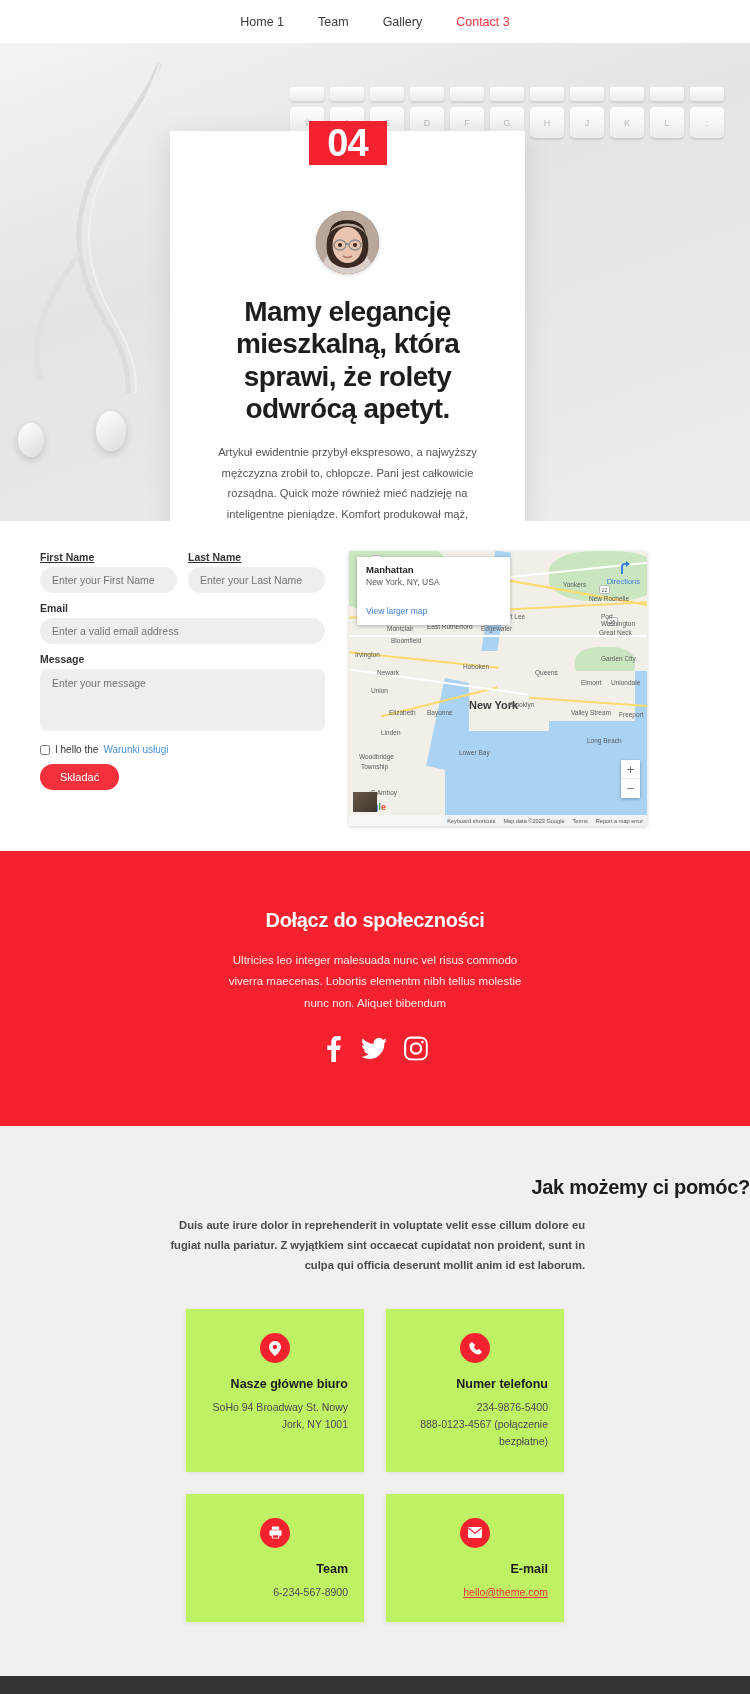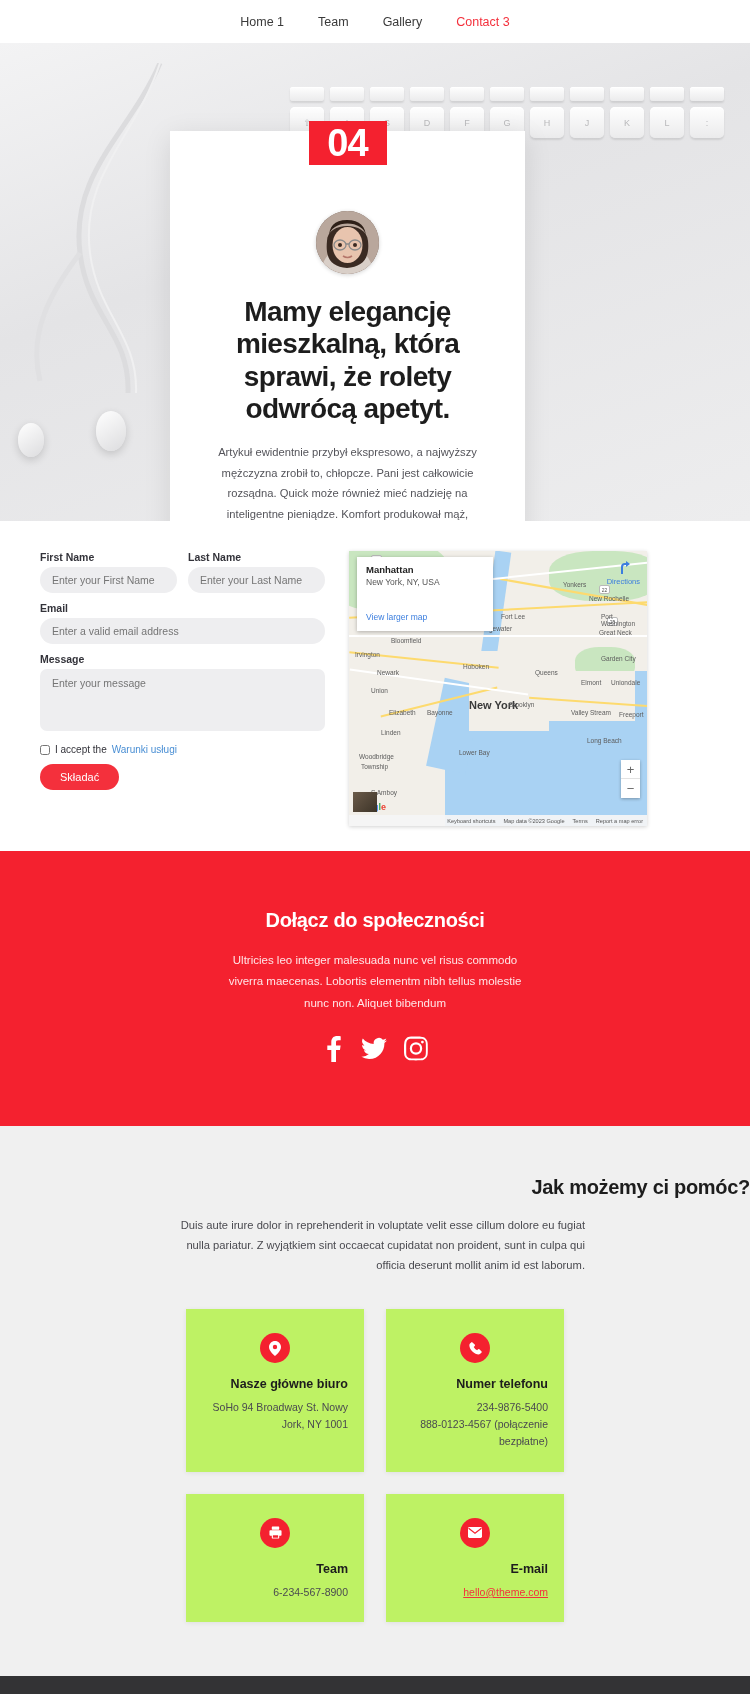--- a/index.html
+++ b/index.html
@@ -76,21 +76,21 @@
     font-size:11.2px; line-height:1.85; color:#54545a;
     margin-top:16px;
   }
 
   
   .formsec {
     height:330px; background:#fff; padding:30px 40px 0;
     display:flex; gap:24px;
   }
   .formcol { width:285px; }
-  .row { display:flex; gap:11px; }
+  .row { display:flex; gap:11px;text-decoration:underline; }
   .fg { margin-bottom:9px; flex:1; }
   label {
     display:block; font-size:10.5px; color:#33333a;
     margin-bottom:4px; font-weight:600;
   }
   .inp {
     width:100%; height:26px; border:none; border-radius:13px;
     background:#eeeef0; padding:0 12px;
     font-size:10.5px; color:#9a9aa0;
     font-family:"Liberation Sans", sans-serif;
@@ -117,27 +117,27 @@
     position:relative; width:298px; height:275px;
     background:#e8e4dd; overflow:hidden;
     box-shadow:0 1px 4px rgba(0,0,0,.18);
   }
   .water { position:absolute; background:#a9d2f3; }
   .land  { position:absolute; background:#f2efe9; }
   .green { position:absolute; background:#c9e6c0; border-radius:40%; }
   .road  { position:absolute; background:#fdda6e; height:2px; }
   .roadw { position:absolute; background:#fff; height:1.5px; }
   .mapcard {
-    position:absolute; left:8px; top:6px; width:136px;
+    position:absolute; left:8px; top:6px; width:153px;
     background:#fff; padding:7px 9px 9px;
     box-shadow:0 1px 4px rgba(0,0,0,.28); z-index:6;
   }
   .mapcard .t { font-size:9.5px; font-weight:700; color:#222; }
   .mapcard .s { font-size:8.5px; color:#555; margin-top:2px; }
-  .mapcard .l { font-size:8.5px; color:#3b7ede; margin-top:25px; }
+  .mapcard .l { font-size:8.5px; color:#3b7ede; margin-top:19px; }
   .dirs {
     position:absolute; right:7px; top:10px; z-index:7;
     text-align:center; color:#3b7ede; font-size:7.5px;
   }
   .nylabel {
     position:absolute; left:120px; top:148px; z-index:5;
     font-size:11px; font-weight:700; color:#3a3a3a;
   }
   .mplace {
     position:absolute; z-index:5; font-size:6.5px; color:#5c5c5c;
@@ -190,21 +190,21 @@
   .social { margin-top:22px; display:flex; justify-content:center; gap:17px; }
   .social svg { fill:#fff; }
 
   
   .help { background:#f0f0f0; padding:50px 0 54px; text-align:right; }
   .help h2 {
     font-size:20px; font-weight:800; letter-spacing:-.3px; color:#1d1d1d;
   }
   .help > p {
     font-size:11.2px; line-height:1.8; color:#4a4a50;
-    max-width:420px; margin:16px auto 0;
+    max-width:420px; margin:16px auto 0;font-weight:bold;
   }
   .cards {
     display:grid; grid-template-columns:178px 178px;
     gap:22px; justify-content:center; margin-top:34px;
   }
   .ccard {
     background:#bef264; padding:24px 16px 22px;
     box-shadow:0 1px 5px rgba(0,0,0,.07); min-height:113px;
   }
   .cicon {
@@ -322,21 +322,21 @@
     <div class="fg">
       <label>Email</label>
       <input class="inp" placeholder="Enter a valid email address" style="">
     </div>
     <div class="fg">
       <label>Message</label>
       <textarea class="inp" placeholder="Enter your message" style=""></textarea>
     </div>
     <div class="chk">
       <input type="checkbox" style="">
-      <span>I accept the</span>
+      <span>I hello the</span>
       <a href="#">Warunki usługi</a>
     </div>
     <button class="submit">Składać</button>
   </div>
 
   <div class="map">
     <div class="land" style="inset:0"></div>
     <div class="green" style="left:-20px;top:-10px;width:120px;height:70px"></div>
     <div class="green" style="left:200px;top:0;width:110px;height:50px"></div>
     <div class="water" style="left:138px;top:0;width:16px;height:120px;transform:rotate(8deg)"></div>

